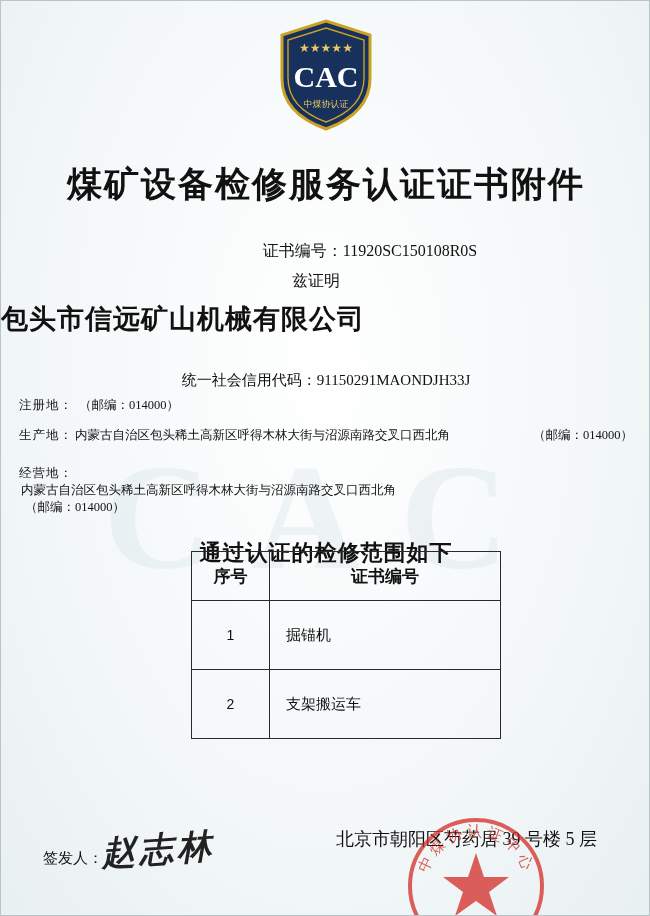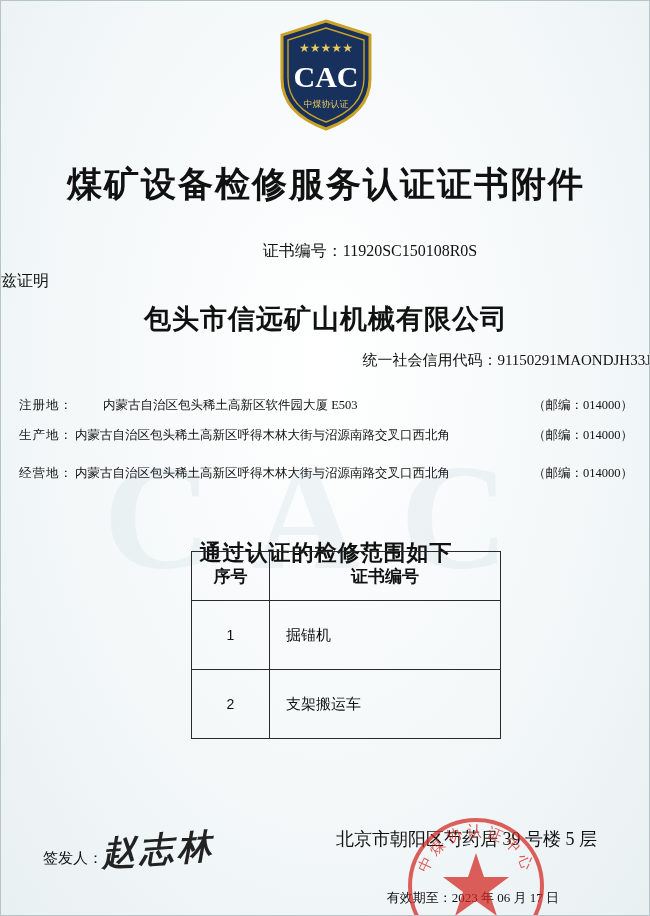--- a/index.html
+++ b/index.html
@@ -74,41 +74,40 @@
     text-align: center;
     font-size: 16px;
     color: #111;
     padding-left: 44px;
   }
   .hereby {
     position: absolute;
     top: 270px;
     left: 0;
     width: 630px;
-    text-align: left;
+    text-align: center;
     font-size: 16px;
     color: #111;
   }
   .company {
     position: absolute;
     top: 300px;
     left: 0;
     width: 650px;
-    text-align: center;
     font-size: 27px;
     font-weight: bold;
     letter-spacing: 1px;
     color: #111;
   }
   .credit-code {
     position: absolute;
-    top: 350px;
-    left: 0;
-    width: 650px;
-    text-align: right;
+    top: 370px;
+    left: 0;
+    width: 650px;
+    text-align: center;
     font-size: 15px;
     color: #111;
   }
   
   .addr {
     position: absolute;
     left: 18px;
     width: 614px;
     font-size: 12.5px;
     color: #111;
@@ -122,23 +121,23 @@
   .addr .value {
     flex: 1 1 auto;
     overflow: hidden;
     white-space: nowrap;
     padding-left: 2px;
   }
   .addr .zip {
     white-space: nowrap;
     padding-left: 6px;
   }
-  #addr-reg  { top: 396px; gap: 28px; }
+  #addr-reg  { top: 396px; }
   #addr-prod { top: 426px; }
-  #addr-biz  { top: 464px; }
+  #addr-biz  { top: 464px; flex-direction: column; }
 
   .scope-title {
     position: absolute;
     top: 505px;
     left: 0;
     width: 650px;
     text-align: center;
     font-size: 22px;
     font-weight: bold;
     letter-spacing: 1px;
@@ -256,21 +255,20 @@
   </div>
 
   <div class="main-title">煤矿设备检修服务认证证书附件</div>
   <div class="cert-no">证书编号：11920SC150108R0S</div>
   <div class="hereby">兹证明</div>
   <div class="company">包头市信远矿山机械有限公司</div>
   <div class="credit-code">统一社会信用代码：91150291MAONDJH33J</div>
 
   <div class="addr" id="addr-reg">
     <span class="label">注册地：</span>
-    <span class="value">内蒙古自治区包头稀土高新区软件园大厦 E503</span>
     <span class="zip">（邮编：014000）</span>
   </div>
   <div class="addr" id="addr-prod">
     <span class="label">生产地：</span>
     <span class="value">内蒙古自治区包头稀土高新区呼得木林大街与沼源南路交叉口西北角</span>
     <span class="zip">（邮编：014000）</span>
   </div>
   <div class="addr" id="addr-biz">
     <span class="label">经营地：</span>
     <span class="value">内蒙古自治区包头稀土高新区呼得木林大街与沼源南路交叉口西北角</span>
@@ -294,21 +292,20 @@
       <tr>
         <td class="cell-no">2</td>
         <td class="cell-item">支架搬运车</td>
       </tr>
     </tbody>
   </table>
 
   <div class="signer-label">签发人：</div>
   <div class="signature">赵志林</div>
   <div class="issuer-addr">北京市朝阳区芍药居 39 号楼 5 层</div>
-  <div class="valid-date">有效期至：2023 年 06 月 17 日</div>
 
   <div class="seal">
     <svg width="170" height="170" viewBox="0 0 170 170">
       <circle cx="85" cy="85" r="66" fill="none" stroke="#d3241f" stroke-width="4"></circle>
       <path id="sealTop" d="M85,85 m-50,0 a50,50 0 1,1 100,0" fill="none"></path>
       <text font-family="Liberation Sans, sans-serif" font-size="15" fill="#d3241f" letter-spacing="4">
         <textPath href="#sealTop" startOffset="8%">中煤协认证中心</textPath>
       </text>
       <polygon points="85,52 93,76 118,76 98,91 106,115 85,100 64,115 72,91 52,76 77,76" fill="#d3241f"></polygon>
       <text x="85" y="132" text-anchor="middle" font-family="Liberation Sans, sans-serif" font-size="13" fill="#d3241f" letter-spacing="2">业务专用章</text>

